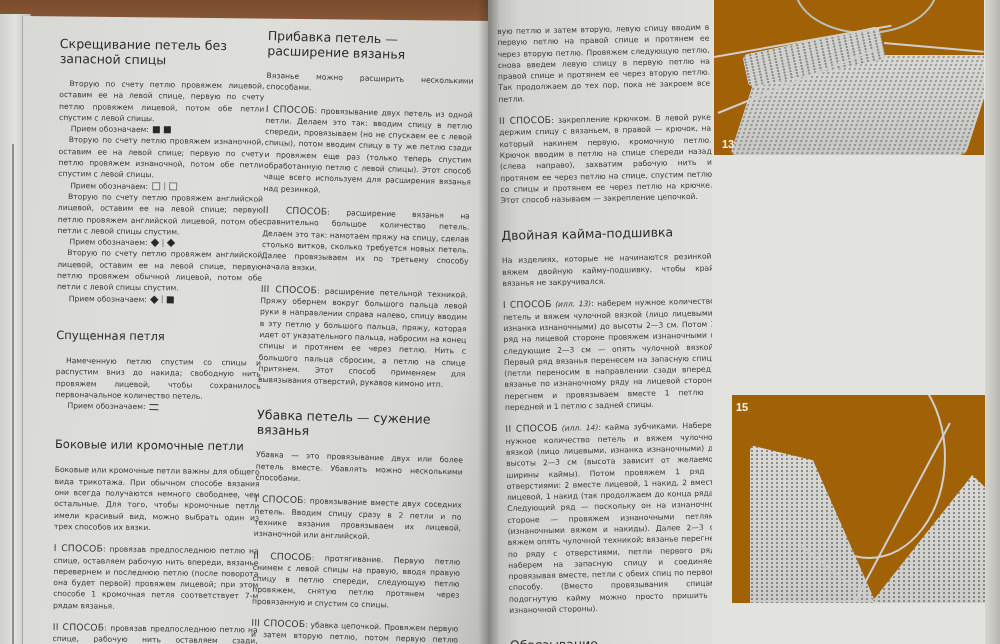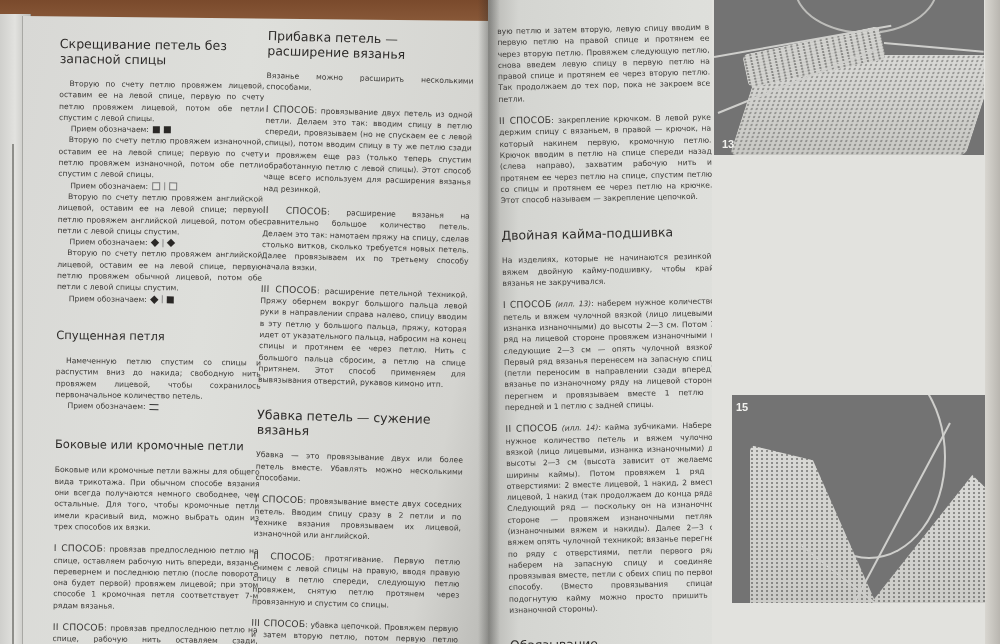--- a/index.html
+++ b/index.html
@@ -53,21 +53,21 @@
     .sym.diamond { background: #2a2826; transform: rotate(45deg) scale(0.85); }
     .sym.bar { width: 1px; height: 8px; background: #888; }
     .sym.dash { width: 9px; height: 4px; border-top: 1px solid #333; border-bottom: 1px solid #333; }
     .col1 { left: 60px; top: 36px; width: 205px; transform: rotate(0.7deg); transform-origin: left top; }
     .col2 { left: 268px; top: 28px; width: 207px; transform: rotate(1.6deg); transform-origin: left top; }
     .col3 { left: 497px; top: 26px; width: 212px; transform: rotate(-1.2deg); transform-origin: left top; }
     .photo-panel {
       position: absolute; left: 712px; top: 0; width: 278px; height: 644px; background: #e2e2de;
     }
     .photo {
-      position: absolute; background: #737373; overflow: hidden;
+      position: absolute; background: #a16207; overflow: hidden;
     }
     .photo .label {
       position: absolute; color: #f1f1ee; font-weight: bold; font-size: 11px;
       font-family: "Liberation Sans", sans-serif;
     }
     .knit {
       position: absolute;
       background:
         radial-gradient(circle at 2px 2px, rgba(80,80,78,0.55) 0.8px, rgba(0,0,0,0) 1.3px) 0 0 / 5px 4px,
         linear-gradient(180deg, #d9d9d6, #c8c8c4);

